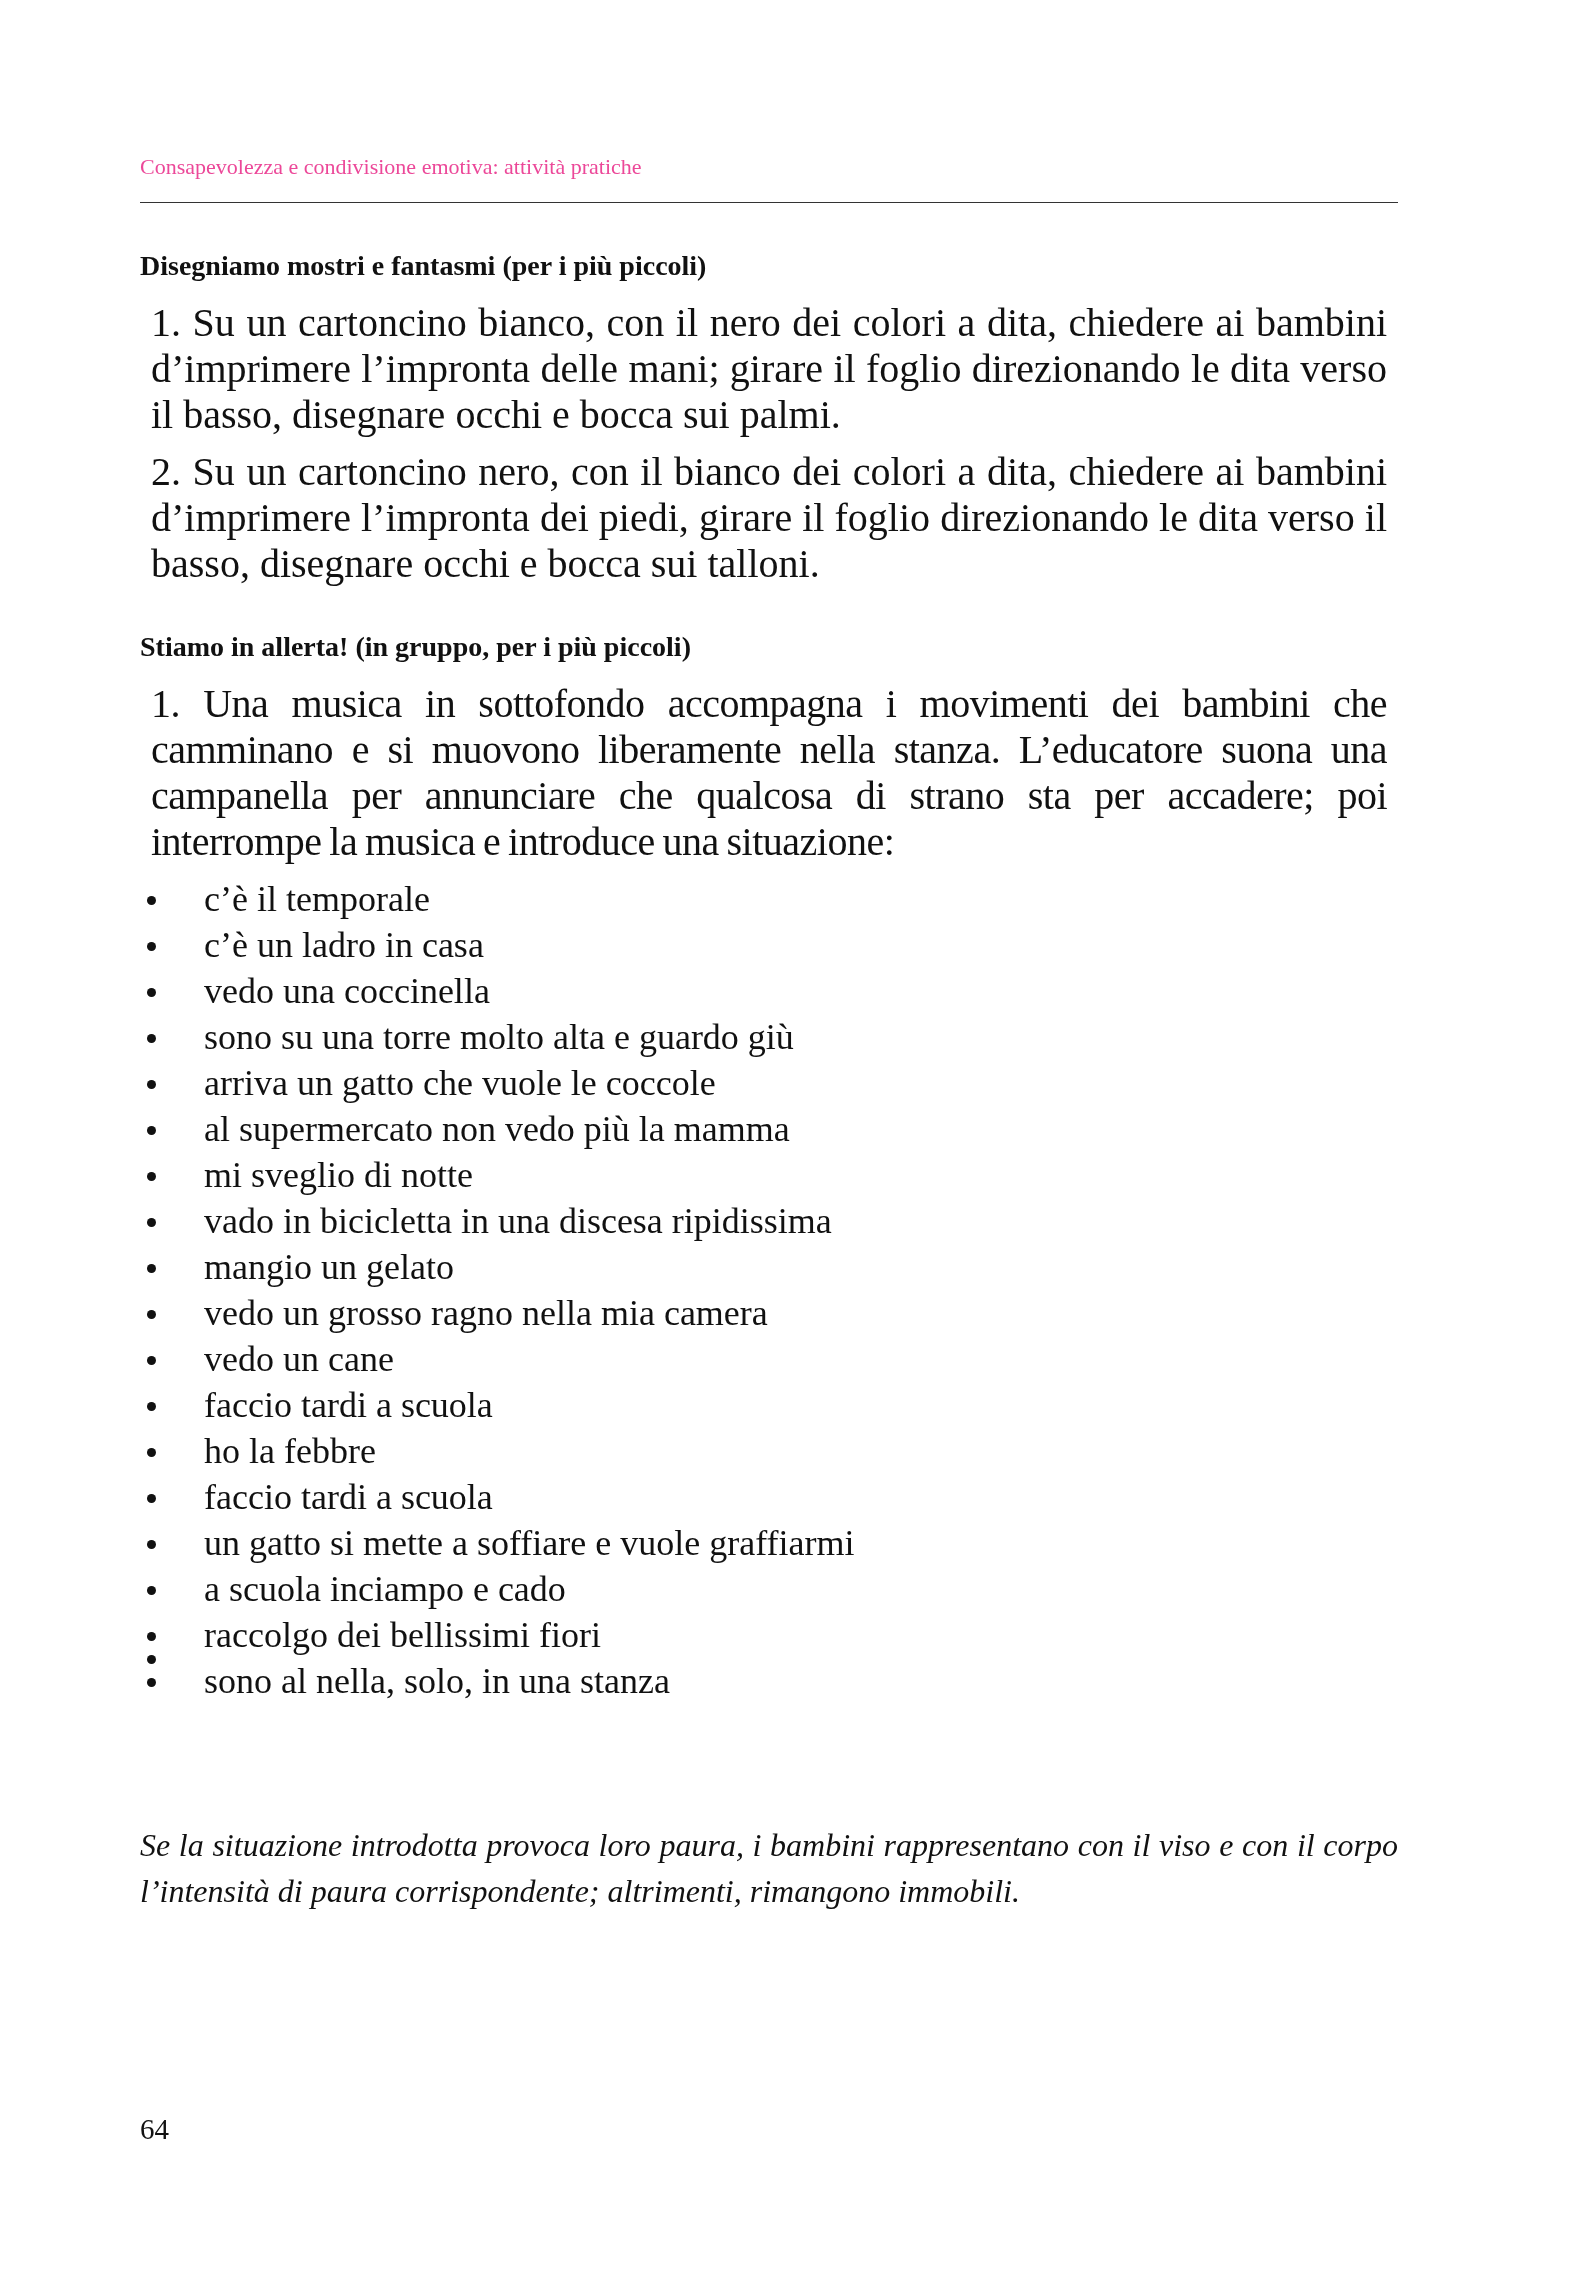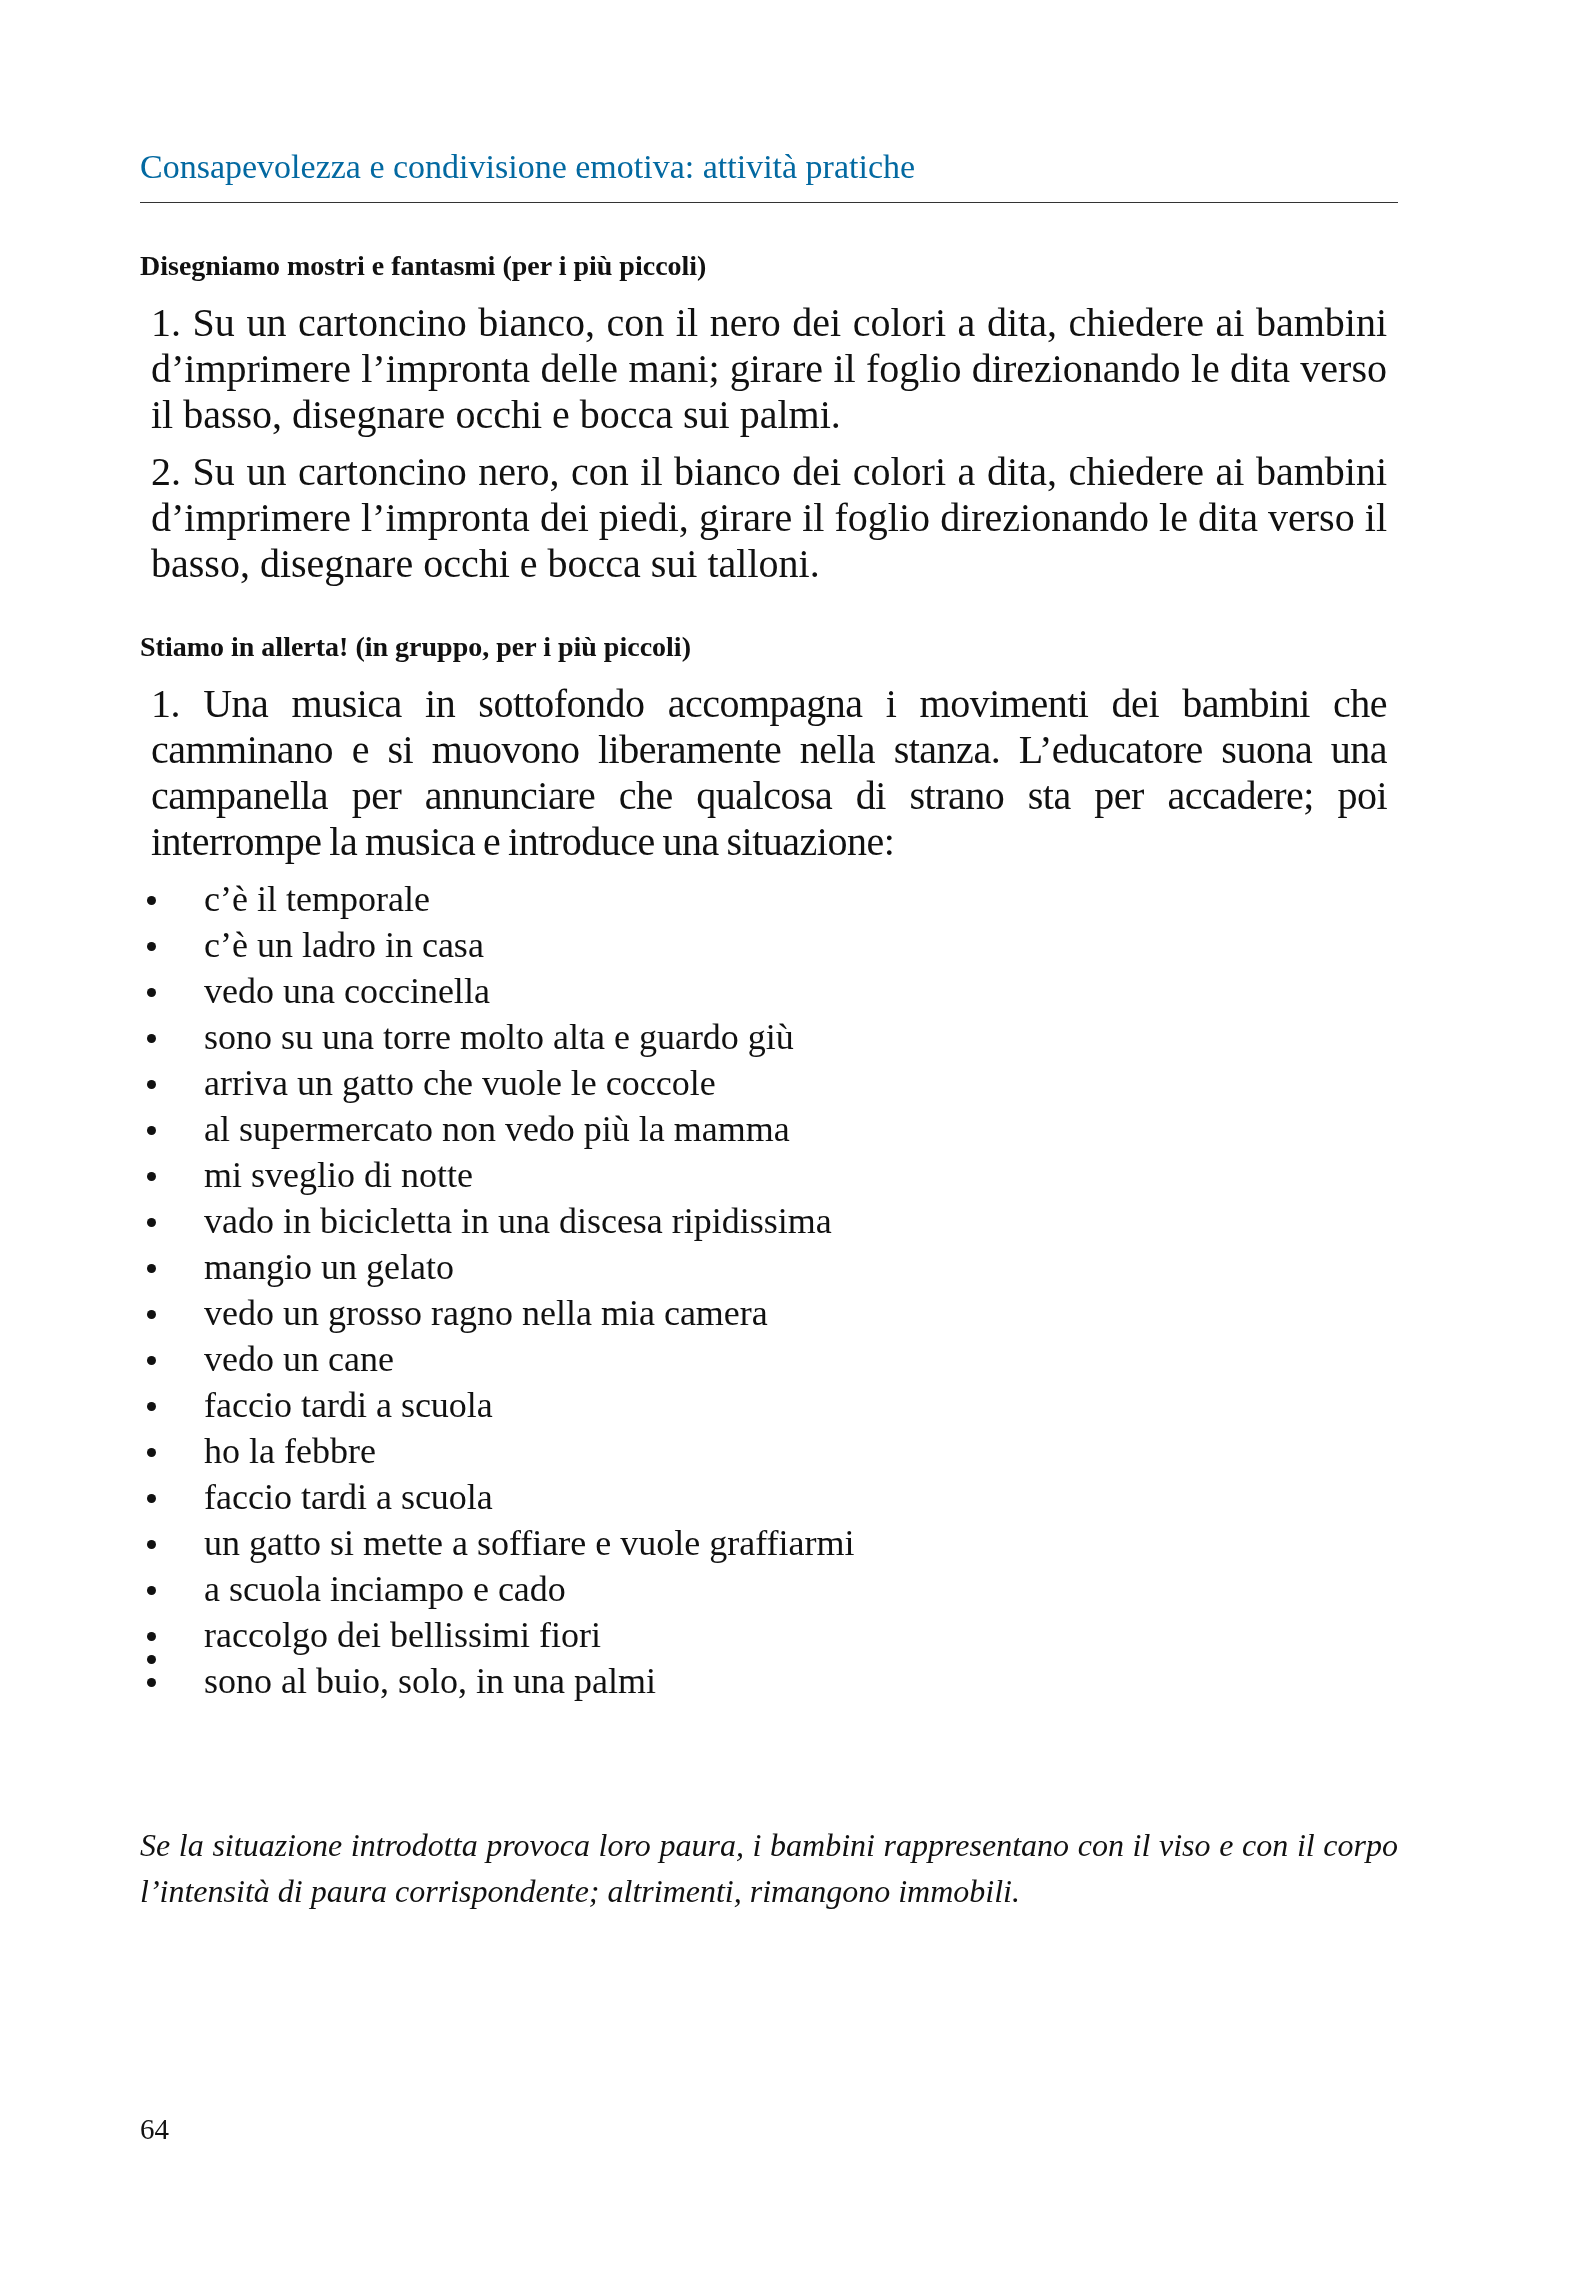--- a/index.html
+++ b/index.html
@@ -18,23 +18,23 @@
     .page {
       position: absolute;
       left: 140px;
       top: 0;
       width: 1258px;
     }
     .running-header {
       position: absolute;
       top: 150px;
       left: 0;
-      font-size: 34px;
+      font-size: 22px;
       line-height: 34px;
-      color: #0369a1;
+      color: #ec4899;
       white-space: nowrap;
     }
     .header-rule {
       position: absolute;
       top: 202px;
       left: 0;
       width: 1258px;
       height: 0;
       border-top: 1.7px solid #333;
     }
@@ -134,21 +134,21 @@
       <li class="bullet-item"><span class="bullet-dot"></span><span>mangio un gelato</span></li>
       <li class="bullet-item"><span class="bullet-dot"></span><span>vedo un grosso ragno nella mia camera</span></li>
       <li class="bullet-item"><span class="bullet-dot"></span><span>vedo un cane</span></li>
       <li class="bullet-item"><span class="bullet-dot"></span><span>faccio tardi a scuola</span></li>
       <li class="bullet-item"><span class="bullet-dot"></span><span>ho la febbre</span></li>
       <li class="bullet-item"><span class="bullet-dot"></span><span>faccio tardi a scuola</span></li>
       <li class="bullet-item"><span class="bullet-dot"></span><span>un gatto si mette a soffiare e vuole graffiarmi</span></li>
       <li class="bullet-item"><span class="bullet-dot"></span><span>a scuola inciampo e cado</span></li>
       <li class="bullet-item"><span class="bullet-dot"></span><span>raccolgo dei bellissimi fiori</span></li>
       <li class="bullet-item"><span class="bullet-dot"></span></li>
-      <li class="bullet-item"><span class="bullet-dot"></span><span>sono al buio, solo, in una palmi</span></li>
+      <li class="bullet-item"><span class="bullet-dot"></span><span>sono al nella, solo, in una stanza</span></li>
     </ul>
   </div>
 
   <p class="note">Se la situazione introdotta provoca loro paura, i bambini rappresentano con il viso e con il corpo l’intensità di paura corrispondente; altrimenti, rimangono immobili.</p>
 
   <div class="page-number">64</div>
 
 </div>
 
 

